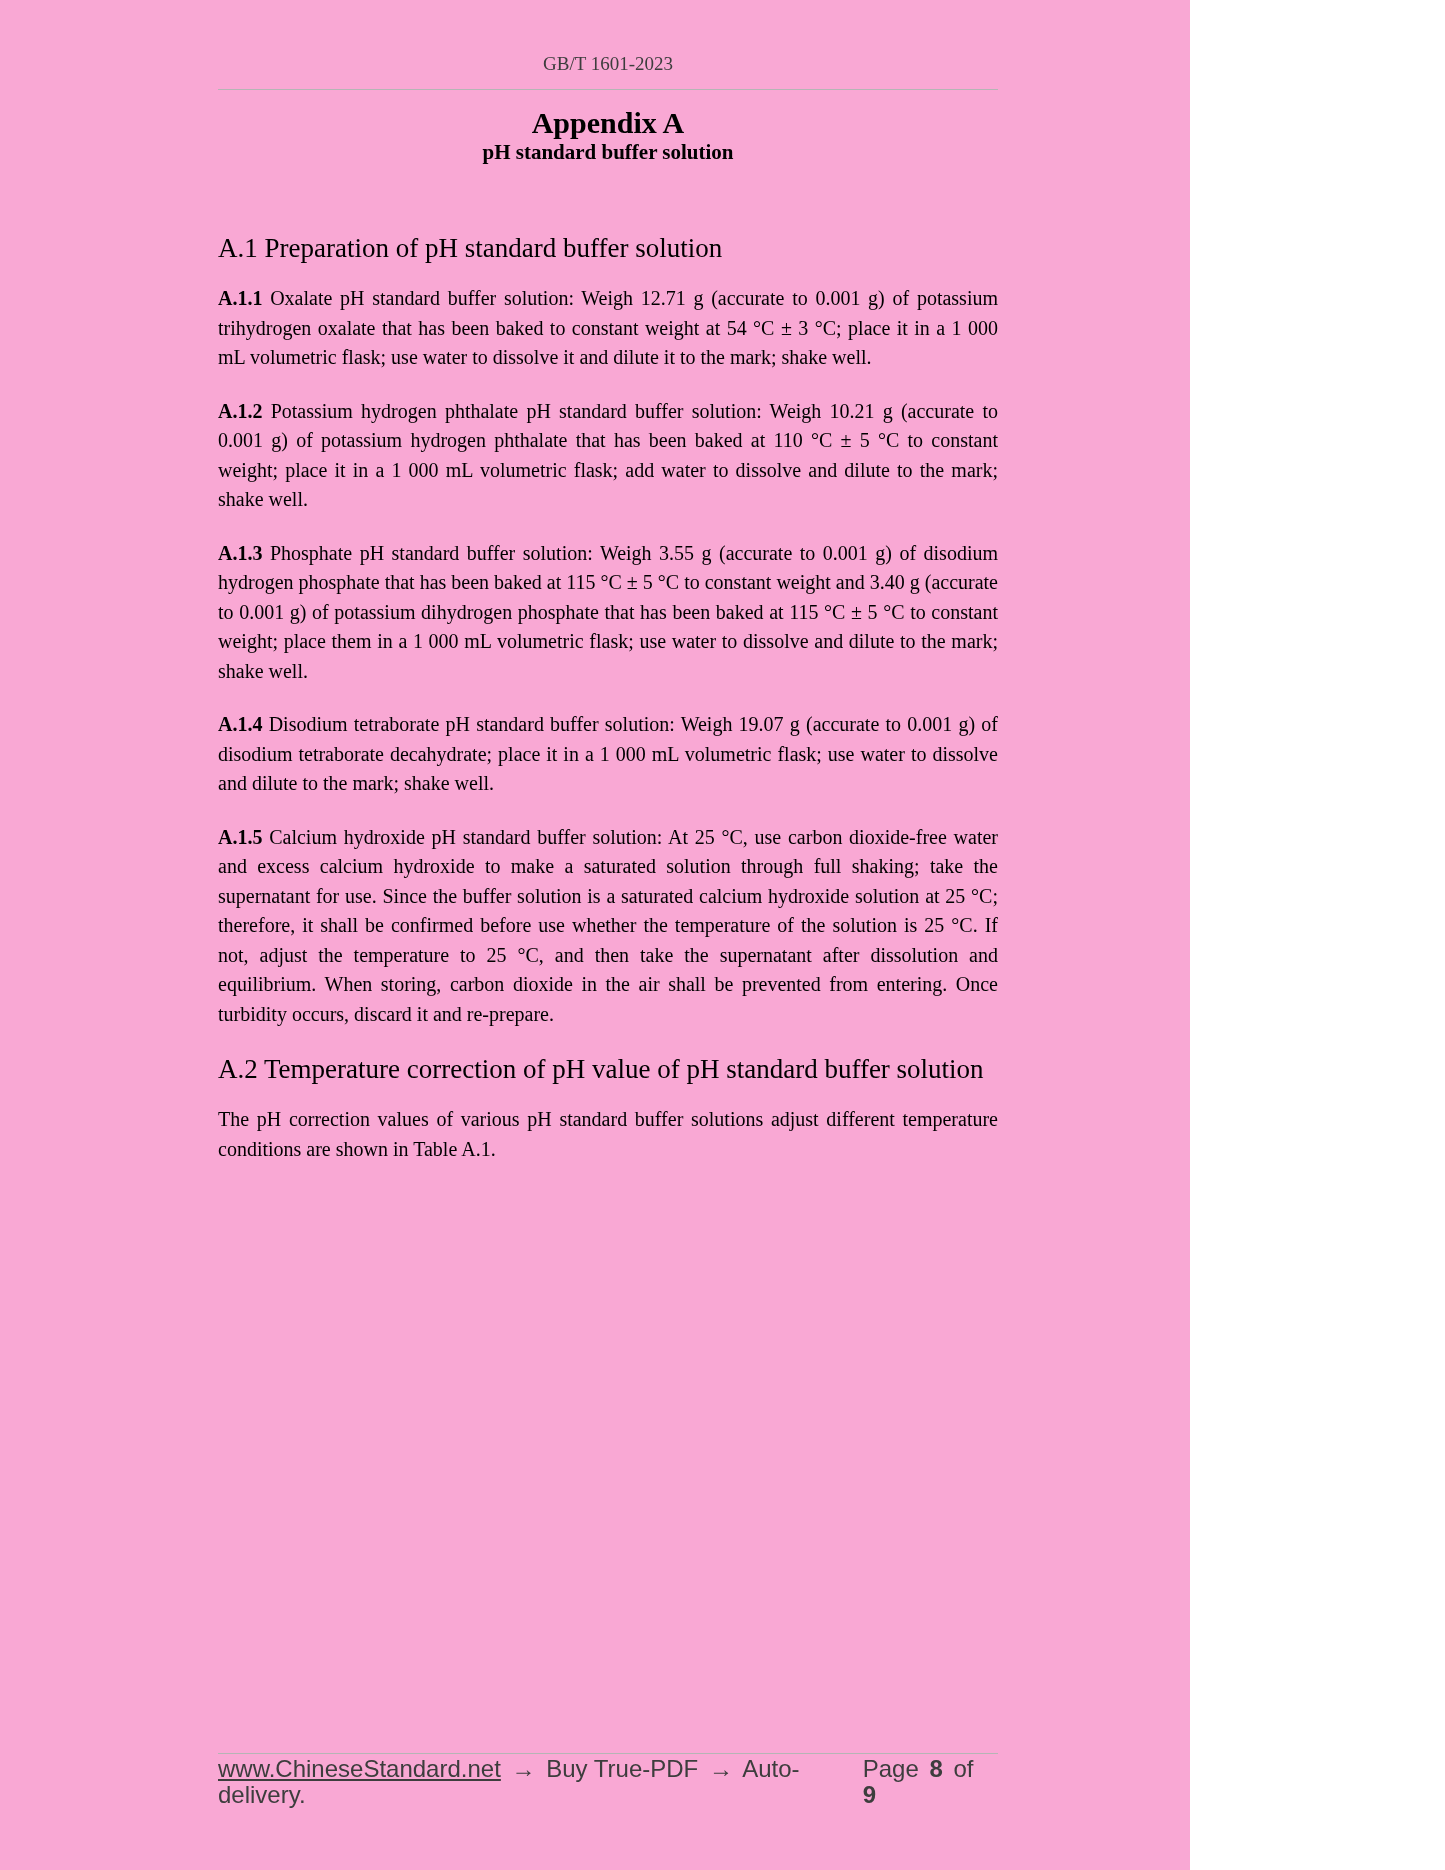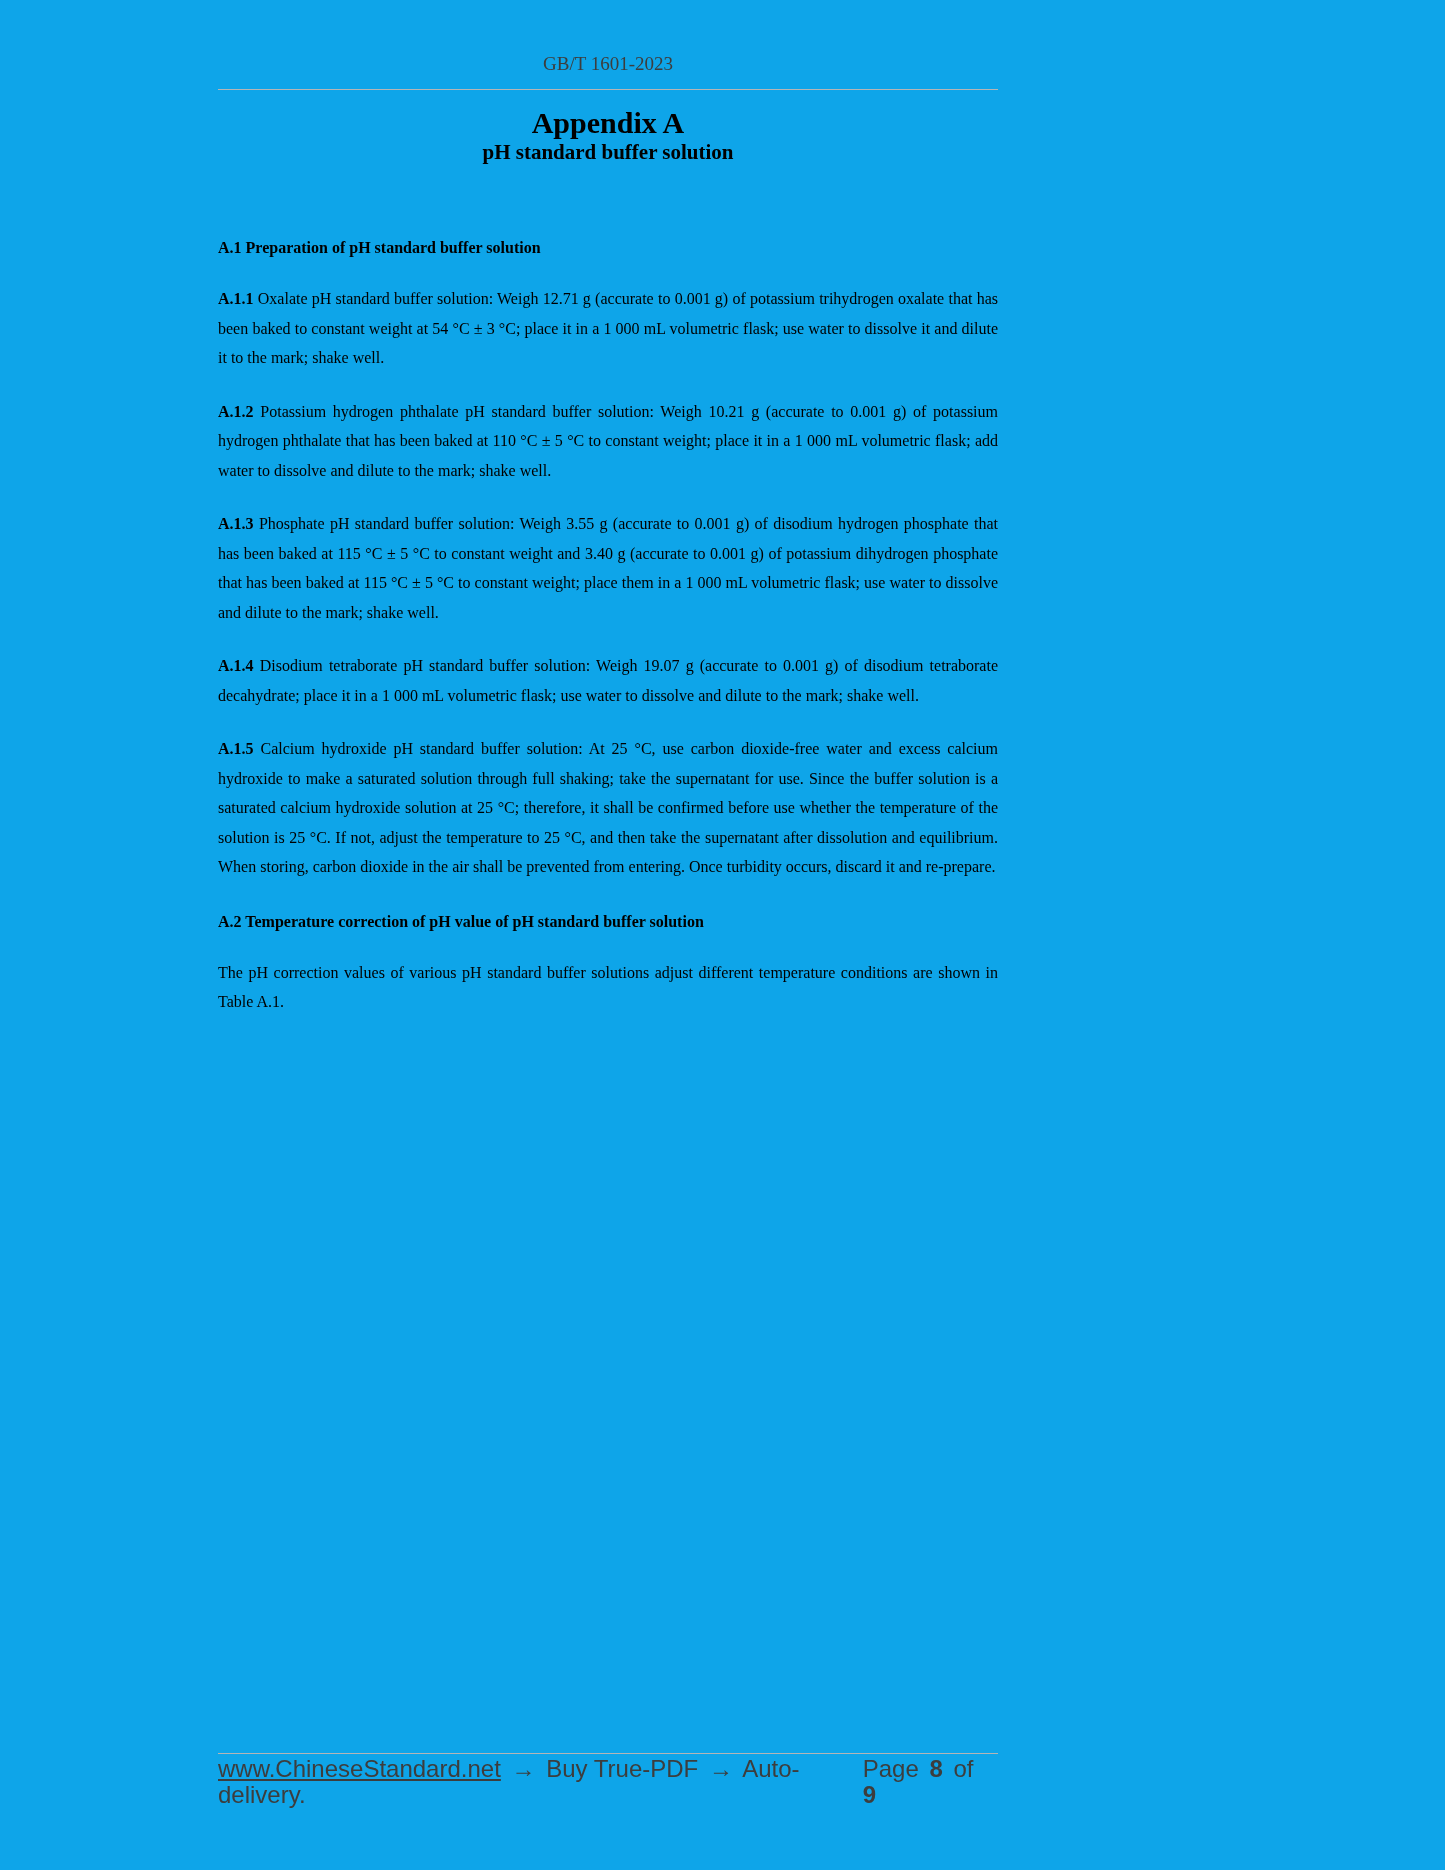--- a/index.html
+++ b/index.html
@@ -1,22 +1,22 @@
 <!DOCTYPE html>
 <html><head>
 <meta charset="utf-8">
 <style>
   * { margin: 0; padding: 0; box-sizing: border-box; }
   html, body { background: #ffffff; }
 
   .page {
     position: relative;
-    width: 1445px;
+    width: 1190px;
     height: 1870px;
-    background: #0ea5e9;
+    background: #f9a8d4;
     font-family: "Liberation Serif", serif;
     color: #000000;
     overflow: hidden;
   }
 
   .content {
     position: absolute;
     left: 218px;
     top: 0;
     width: 780px;
@@ -54,32 +54,32 @@
 
   .doc-subtitle {
     text-align: center;
     font-size: 21px;
     line-height: 24px;
     font-weight: bold;
   }
 
   .section-heading {
     margin-top: 72px;
-    font-size: 16px;
+    font-size: 27px;
     line-height: 24px;
-    font-weight: bold;
+    font-weight: normal;
   }
 
   .section-heading.second {
     margin-top: 28px;
   }
 
   p.body-para {
     margin-top: 24px;
-    font-size: 16px;
+    font-size: 20px;
     line-height: 29.5px;
     text-align: justify;
   }
 
   p.body-para .para-label {
     font-weight: bold;
   }
 
   .footer-rule {
     position: absolute;

